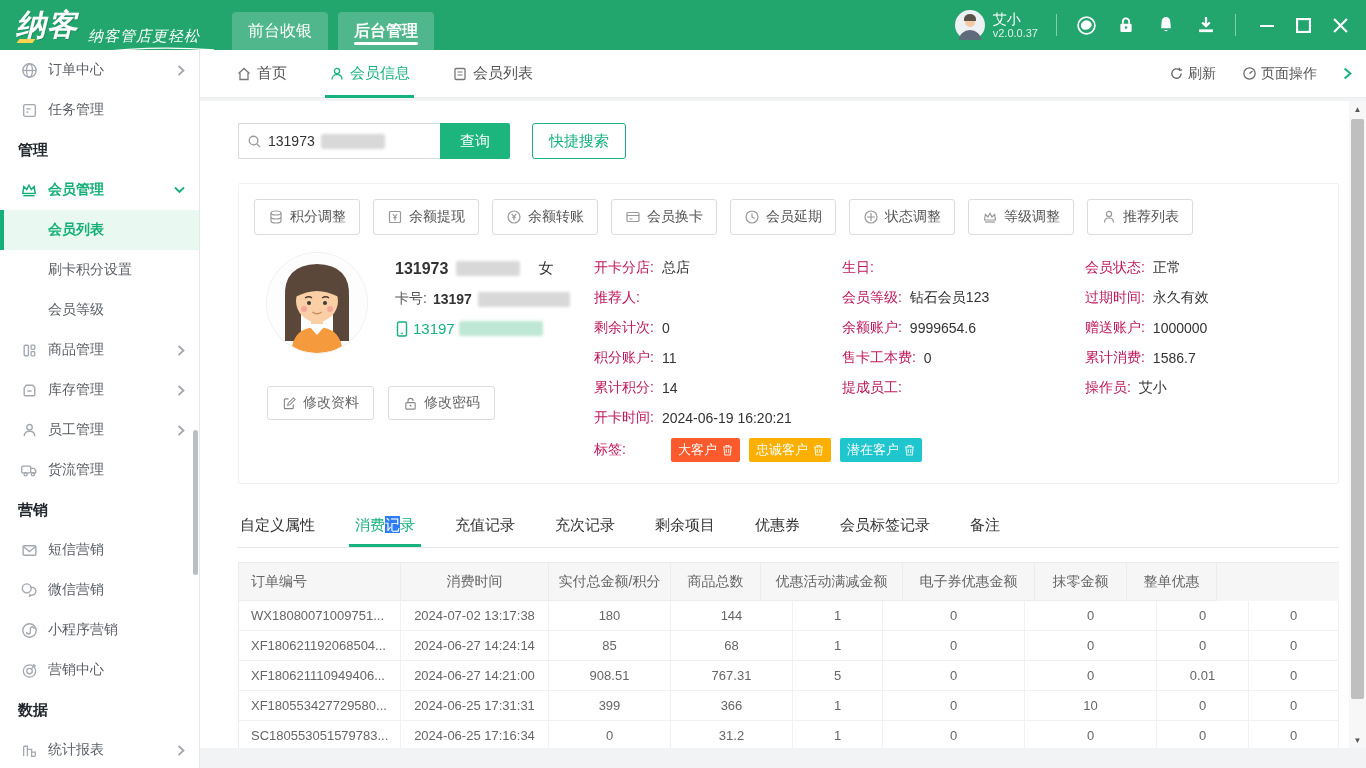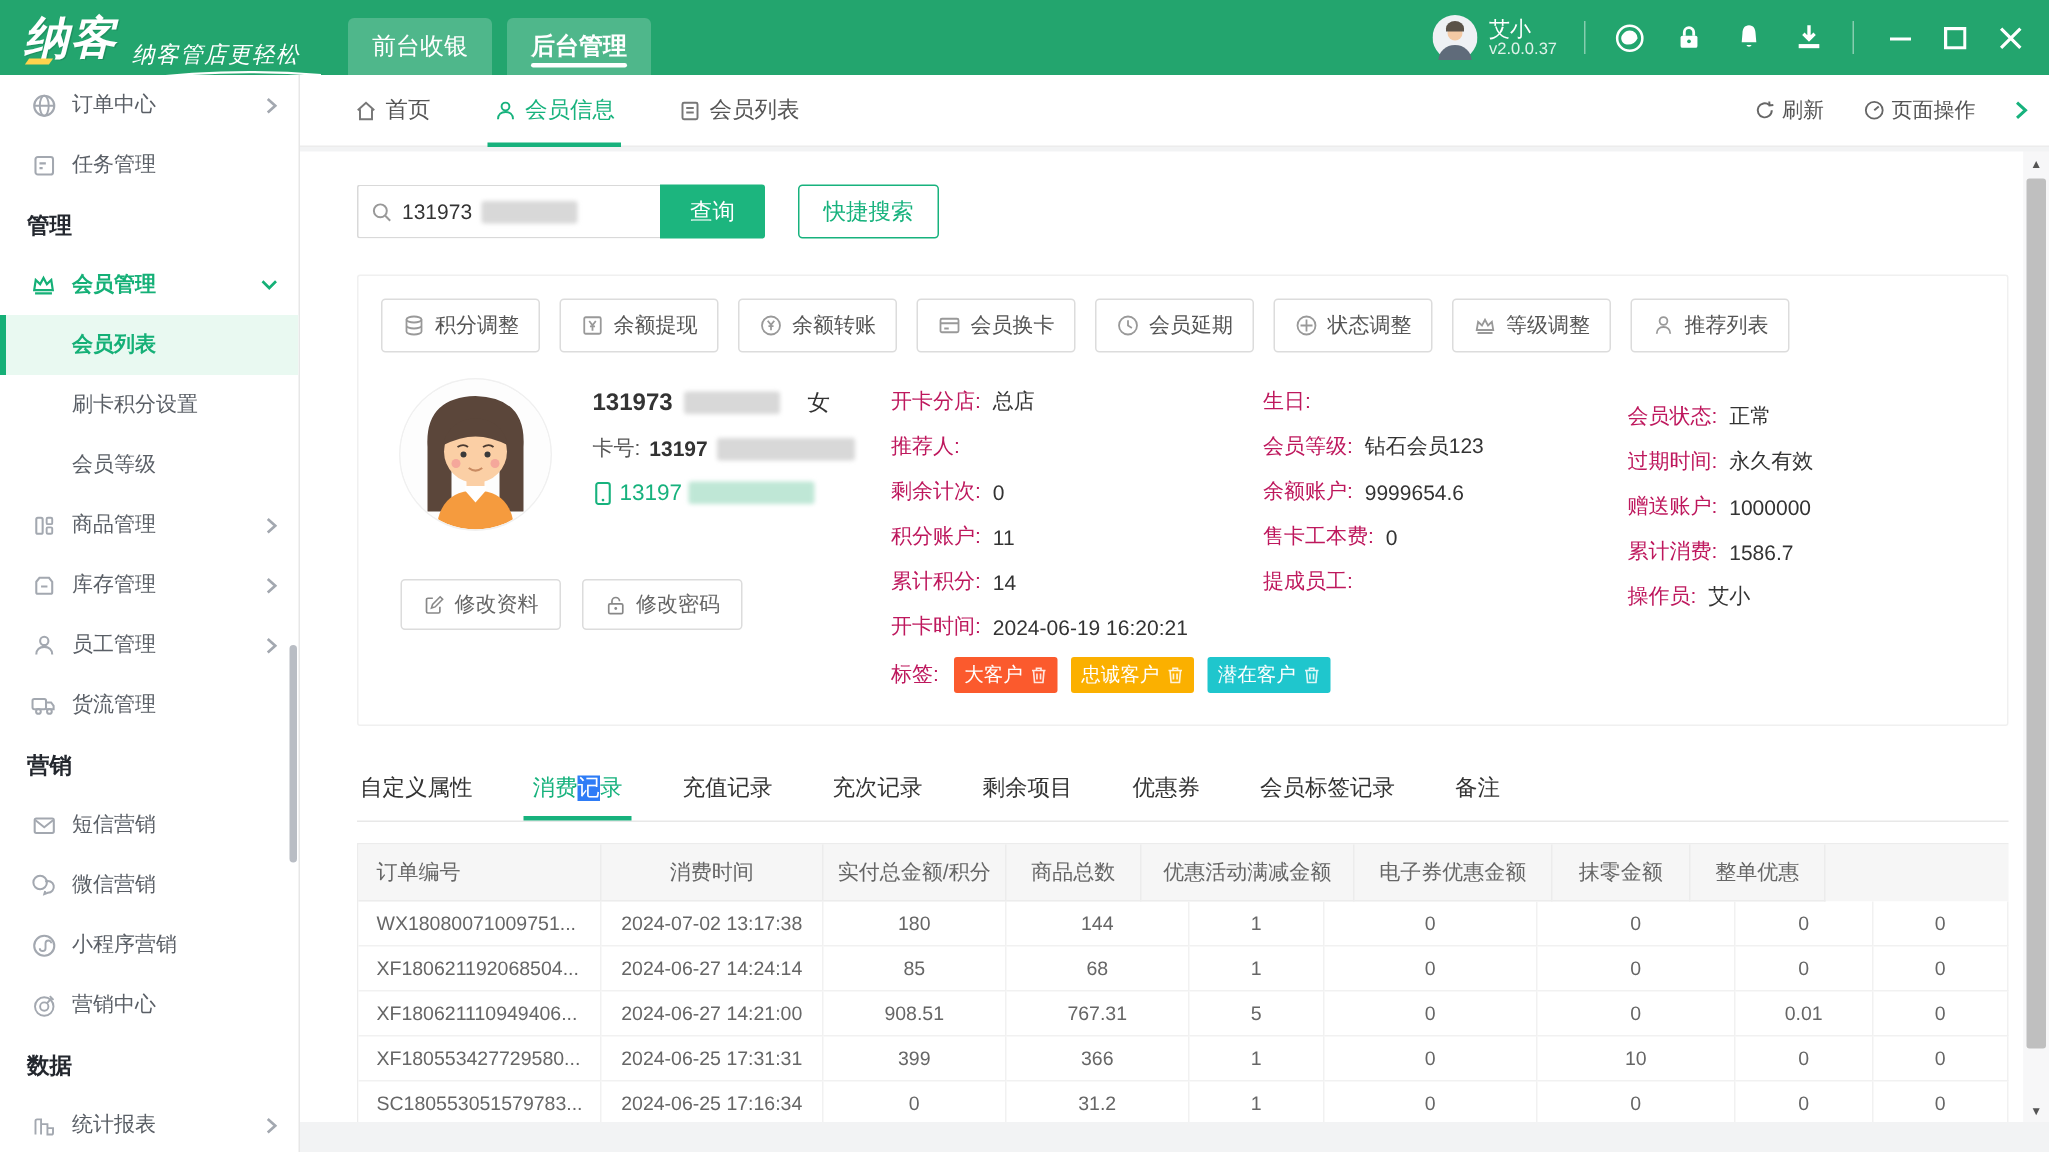--- a/index.html
+++ b/index.html
@@ -80,28 +80,28 @@
   .name-block { margin-left:28px; padding-top:6px; }
   .nb-row1 { font-size:16px; font-weight:bold; color:#333; display:flex; align-items:center; gap:8px; }
   .nb-row1 .gender { font-weight:normal; font-size:15px; margin-left:10px; }
   .nb-row2 { margin-top:12px; font-size:14px; color:#555; display:flex; align-items:center; gap:6px; }
   .nb-row3 { margin-top:12px; font-size:15px; color:#17b27d; display:flex; align-items:center; gap:4px; }
   .pl-btns { display:flex; gap:14px; margin-top:33px; margin-left:13px; }
   .pl-btn { height:34px; padding:0 14px; background:#fff; border:1px solid #dcdcdc; border-radius:3px; color:#666; font-size:14px; display:flex; align-items:center; gap:6px; cursor:pointer; }
 
   .profile-fields { flex:1; min-width:0; }
   .fields-grid { display:flex; }
-  .fcol { width:250px; } .fcol.c2 { width:245px; } .fcol.c3 { width:240px;margin-top:10px; }
+  .fcol { width:250px; } .fcol.c2 { width:245px; } .fcol.c3 { width:240px; }
   .frow { height:30px; display:flex; align-items:center; font-size:14px; }
   .flabel { color:#be185d; } .fvalue { color:#333; margin-left:8px; }
   .tags-row { height:30px; display:flex; align-items:center; font-size:14px; margin-top:2px; }
   .tags-row .flabel { margin-right:10px; }
   .tag { display:flex; align-items:center; gap:5px; color:#fff; font-size:13px; padding:3px 7px; border-radius:2px; margin-right:9px; cursor:default; }
   .tag svg { cursor:pointer; }
-  .tag.red { background:#fb5a2d; } .tag.amber { background:#fbb000; } .tag.cyan { background:#1fc6cd; }
+  .tag.red { background:#fb5a2d;margin-left:35px; } .tag.amber { background:#fbb000; } .tag.cyan { background:#1fc6cd; }
 
   
   .dtabs { display:flex; align-items:flex-end; gap:40px; height:40px; border-bottom:1px solid #e8e8e8; margin-top:24px; margin-right:10px; padding-left:2px; }
   .dtab { font-size:15px; color:#333; padding-bottom:12px; cursor:pointer; position:relative; }
   .dtab.active { color:#17b27d; }
   .dtab.active::after { content:""; position:absolute; left:-6px; right:-6px; bottom:0; height:3px; background:#17b27d; }
   .dtab .selch { background:#2e7cf6; color:#fff; }
 
   
   .grid { margin-top:14px; margin-right:10px; border-top:1px solid #ececec; border-left:1px solid #ececec; }

